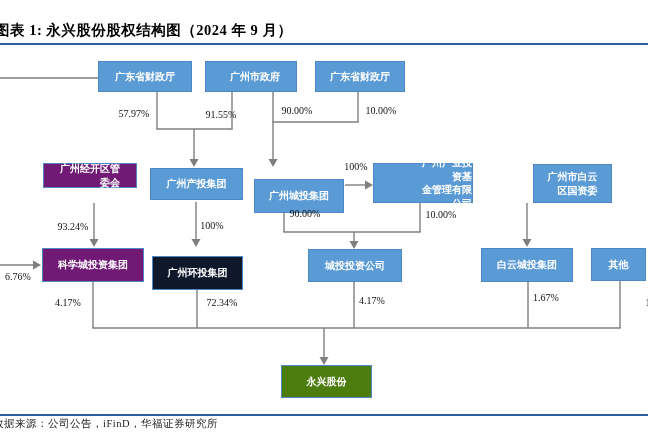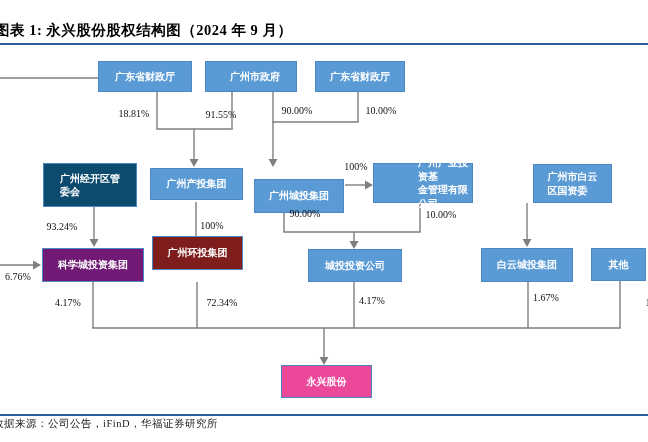--- a/index.html
+++ b/index.html
@@ -6,21 +6,21 @@
   #page{position:relative;width:648px;height:442px;overflow:hidden;background:#fff;
         font-family:"Liberation Serif",serif;text-decoration:underline;}
   #figure-title{position:absolute;left:-5px;top:21px;font-size:14.5px;font-weight:bold;
         color:#000;white-space:nowrap;letter-spacing:.5px;}
   .rule{position:absolute;left:0;width:648px;height:2px;}
   #title-rule{top:43px;}
   #footer-rule{top:414px;height:1.5px;}
   #diagram{position:absolute;left:0;top:44px;width:648px;height:368px;}
   #connector-layer{position:absolute;left:0;top:0;}
   .node{position:absolute;display:flex;align-items:center;justify-content:center;
-        text-align:left;color:#fff;font-weight:bold;font-size:10px;line-height:1.35;
+        text-align:right;color:#fff;font-weight:bold;font-size:10px;line-height:1.35;
         white-space:pre-line;box-sizing:border-box;
         font-family:"Liberation Sans","Liberation Serif",sans-serif;}
   .pct{position:absolute;transform:translate(-50%,-50%);font-size:10px;color:#111;
         white-space:nowrap;font-family:"Liberation Serif",serif;}
   #data-source{position:absolute;left:-7px;top:417px;font-size:10.5px;color:#1a1a1a;
         white-space:nowrap;letter-spacing:.5px;}
 </style>
 </head>
 <body>
 
@@ -66,42 +66,42 @@
         <polygon points="349.5,197 358.5,197 354,205"></polygon>
         <polygon points="522.5,195 531.5,195 527,203"></polygon>
         <polygon points="33,216.5 33,225.5 41,221"></polygon>
         <polygon points="319.5,313 328.5,313 324,321"></polygon>
       </g>
     </svg>
     <div id="nodes-layer">
         <div class="node" style="left: 98px; top: 17px; width: 94px; height: 31px; background: rgb(91, 155, 213); border: 1px solid rgb(77, 136, 196); color: rgb(255, 255, 255);">广东省财政厅</div>
         <div class="node" style="left: 205px; top: 17px; width: 92px; height: 31px; background: rgb(91, 155, 213); border: 1px solid rgb(77, 136, 196); color: rgb(255, 255, 255); padding-left: 8px;">广州市政府</div>
         <div class="node" style="left: 315px; top: 17px; width: 90px; height: 31px; background: rgb(91, 155, 213); border: 1px solid rgb(77, 136, 196); color: rgb(255, 255, 255);">广东省财政厅</div>
-        <div class="node" style="left: 43px; top: 119px; width: 94px; height: 44px; background: #0c4a6e; border: 1px solid rgb(77, 136, 196); color: rgb(255, 255, 255);">广州经开区管
+        <div class="node" style="left: 43px; top: 119px; width: 94px; height: 25px; background: #701a75; border: 1px solid rgb(77, 136, 196); color: rgb(255, 255, 255);">广州经开区管
 委会</div>
         <div class="node" style="left: 150px; top: 124px; width: 93px; height: 32px; background: rgb(91, 155, 213); border: 1px solid rgb(77, 136, 196); color: rgb(255, 255, 255);">广州产投集团</div>
         <div class="node" style="left: 254px; top: 124px; width: 90px; height: 34px; background: rgb(91, 155, 213); border: 1px solid rgb(77, 136, 196); color: rgb(255, 255, 255); margin-top: 11px;">广州城投集团</div>
         <div class="node" style="left: 373px; top: 119px; width: 100px; height: 40px; background: rgb(91, 155, 213); border: 1px solid rgb(77, 136, 196); color: rgb(255, 255, 255); padding-left: 44px;">广州产业投资基
 金管理有限公司</div>
         <div class="node" style="left: 489px; top: 120px; width: 79px; height: 39px; background: rgb(91, 155, 213); border: 1px solid rgb(77, 136, 196); color: rgb(255, 255, 255); margin-left: 44px;">广州市白云
 区国资委</div>
         <div class="node" style="left: 42px; top: 204px; width: 102px; height: 34px; background: #701a75; border: 1px solid rgb(77, 136, 196); color: rgb(255, 255, 255);">科学城投资集团</div>
-        <div class="node" style="left: 152px; top: 192px; width: 91px; height: 34px; background: #7f1d1d; border: 1px solid rgb(77, 136, 196); color: rgb(255, 255, 255);">广州环投集团</div>
+        <div class="node" style="left: 152px; top: 212px; width: 91px; height: 34px; background: #0f172a; border: 1px solid rgb(77, 136, 196); color: rgb(255, 255, 255);">广州环投集团</div>
         <div class="node" style="left: 308px; top: 205px; width: 94px; height: 33px; background: rgb(91, 155, 213); border: 1px solid rgb(77, 136, 196); color: rgb(255, 255, 255);">城投投资公司</div>
         <div class="node" style="left: 481px; top: 204px; width: 92px; height: 34px; background: rgb(91, 155, 213); border: 1px solid rgb(77, 136, 196); color: rgb(255, 255, 255);">白云城投集团</div>
         <div class="node" style="left: 591px; top: 204px; width: 55px; height: 33px; background: rgb(91, 155, 213); border: 1px solid rgb(77, 136, 196); color: rgb(255, 255, 255);">其他</div>
-        <div class="node" style="left: 281px; top: 321px; width: 91px; height: 33px; background: #ec4899; border: 1px solid rgb(77, 136, 196); color: rgb(255, 255, 255);">永兴股份</div>
+        <div class="node" style="left: 281px; top: 321px; width: 91px; height: 33px; background: #4d7c0f; border: 1px solid rgb(77, 136, 196); color: rgb(255, 255, 255);">永兴股份</div>
       </div>
     <div id="labels-layer">
-        <div class="pct" style="left: 134px; top: 69px; color: rgb(17, 17, 17);">18.81%</div>
+        <div class="pct" style="left: 134px; top: 69px; color: rgb(17, 17, 17);">57.97%</div>
         <div class="pct" style="left: 221px; top: 70px; color: rgb(17, 17, 17);">91.55%</div>
         <div class="pct" style="left: 297px; top: 66px; color: rgb(17, 17, 17);">90.00%</div>
         <div class="pct" style="left: 381px; top: 66px; color: rgb(17, 17, 17);">10.00%</div>
         <div class="pct" style="left: 356px; top: 122px; color: rgb(17, 17, 17);">100%</div>
-        <div class="pct" style="left: 62px; top: 182px; color: rgb(17, 17, 17); text-align: center;">93.24%</div>
+        <div class="pct" style="left: 73px; top: 182px; color: rgb(17, 17, 17); text-align: center;">93.24%</div>
         <div class="pct" style="left: 212px; top: 181px; color: rgb(17, 17, 17);">100%</div>
         <div class="pct" style="left: 305px; top: 169px; color: rgb(17, 17, 17);">90.00%</div>
         <div class="pct" style="left: 441px; top: 170px; color: rgb(17, 17, 17);">10.00%</div>
         <div class="pct" style="left: 18px; top: 232px; color: rgb(17, 17, 17);">6.76%</div>
         <div class="pct" style="left: 68px; top: 258px; color: rgb(17, 17, 17);">4.17%</div>
         <div class="pct" style="left: 222px; top: 258px; color: rgb(17, 17, 17);">72.34%</div>
         <div class="pct" style="left: 372px; top: 256px; color: rgb(17, 17, 17);">4.17%</div>
         <div class="pct" style="left: 546px; top: 253px; color: rgb(17, 17, 17);">1.67%</div>
         <div class="pct" style="left: 621px; top: 258px; color: rgb(17, 17, 17); margin-left: 40px;">17.65%</div>
       </div>

